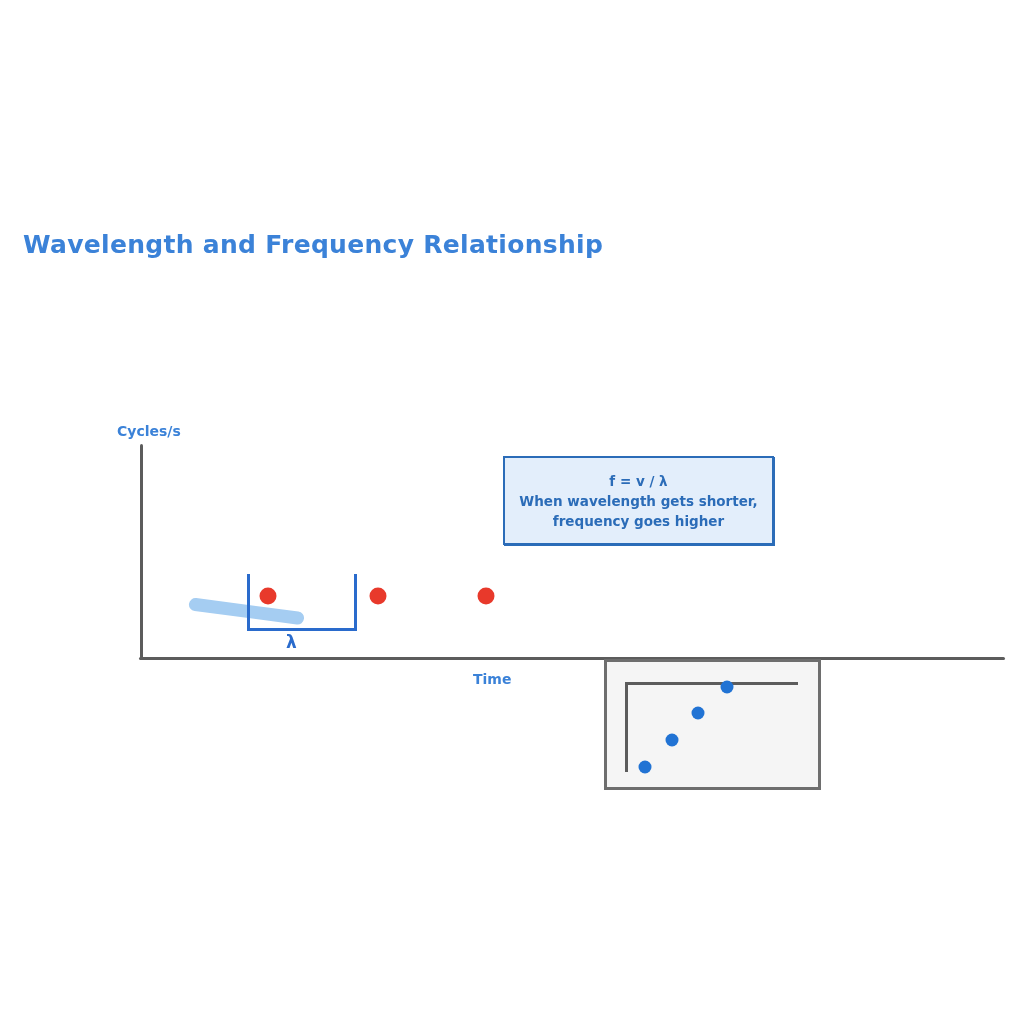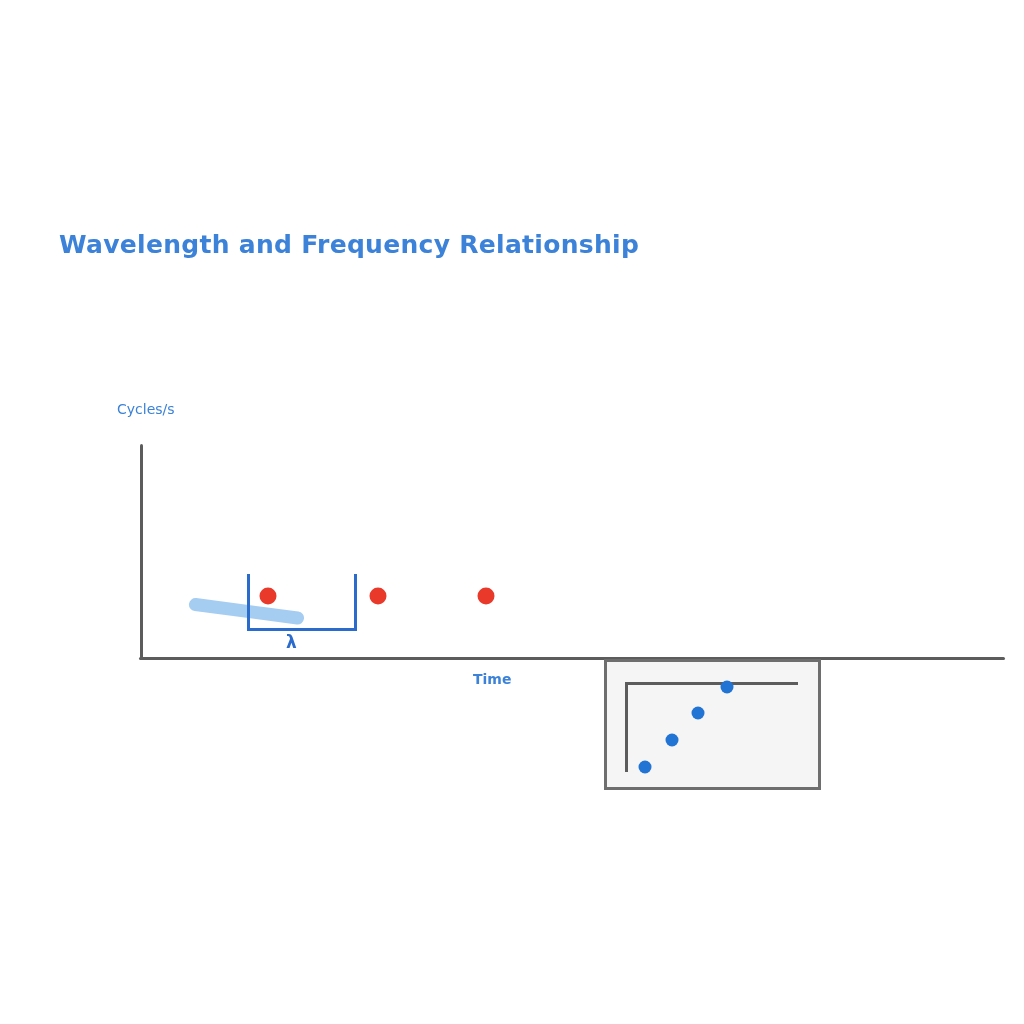--- a/index.html
+++ b/index.html
@@ -6,23 +6,23 @@
     --title-blue:#3b82d8; --stroke-blue:#2a6bcc; --light-blue:#a5cdf2;
     --panel-fill:#e3eefb; --panel-border:#2b6cb8; --red:#e8392b;
     --dot-blue:#2173d4; --axis-gray:#5c5c5c; --inset-fill:#f5f5f5; --inset-border:#6e6e6e;
   }
   *{box-sizing:border-box;margin:0;padding:0;}
   html,body{width:1024px;height:1024px;background:#ffffff;overflow:hidden;
     font-family:"DejaVu Sans","Liberation Sans",sans-serif;}
   .canvas{position:relative;width:1024px;height:1024px;background:#ffffff;}
 
   .title{position:absolute;left:23px;top:230px;font-size:25px;font-weight:600;
-    letter-spacing:0.3px;color:var(--title-blue);white-space:nowrap;margin-left:36px;}
+    letter-spacing:0.3px;color:var(--title-blue);white-space:nowrap;}
 
-  .y-label{position:absolute;left:117px;top:401px;font-size:14px;font-weight:400;
+  .y-label{position:absolute;left:117px;top:423px;font-size:14px;font-weight:700;
     color:var(--title-blue);}
   .x-label{position:absolute;left:455px;top:671px;font-size:14px;font-weight:600;
     color:var(--title-blue);margin-left:18px;}
 
   .y-axis{position:absolute;left:140px;top:444px;width:3px;height:216px;
     background:var(--axis-gray);border-radius:2px;z-index:1;}
   .x-axis{position:absolute;left:139px;top:657px;width:866px;height:3px;
     background:var(--axis-gray);border-radius:2px;z-index:1;}
 
   .lightstroke{position:absolute;left:189px;top:598px;width:116px;height:13px;
@@ -65,20 +65,25 @@
   <div class="lightstroke"></div>
   <div class="bracket"></div>
   <div class="lambda">λ</div>
 
   <div>
       <div class="dot red" style="left: 268px; top: 596px;"></div>
       <div class="dot red" style="left: 378px; top: 596px;"></div>
       <div class="dot red" style="left: 486px; top: 596px;"></div>
     </div>
 
+  <div class="panel">
+    <div>f = v / λ</div>
+    <div>When wavelength gets shorter,</div>
+    <div>frequency goes higher</div>
+  </div>
 
   <div class="inset"></div>
   <div class="inset-axis"></div>
   <div>
       <div class="dot blue" style="left: 645px; top: 767px;"></div>
       <div class="dot blue" style="left: 672px; top: 740px;"></div>
       <div class="dot blue" style="left: 698px; top: 713px;"></div>
       <div class="dot blue" style="left: 727px; top: 687px;"></div>
     </div>
 

